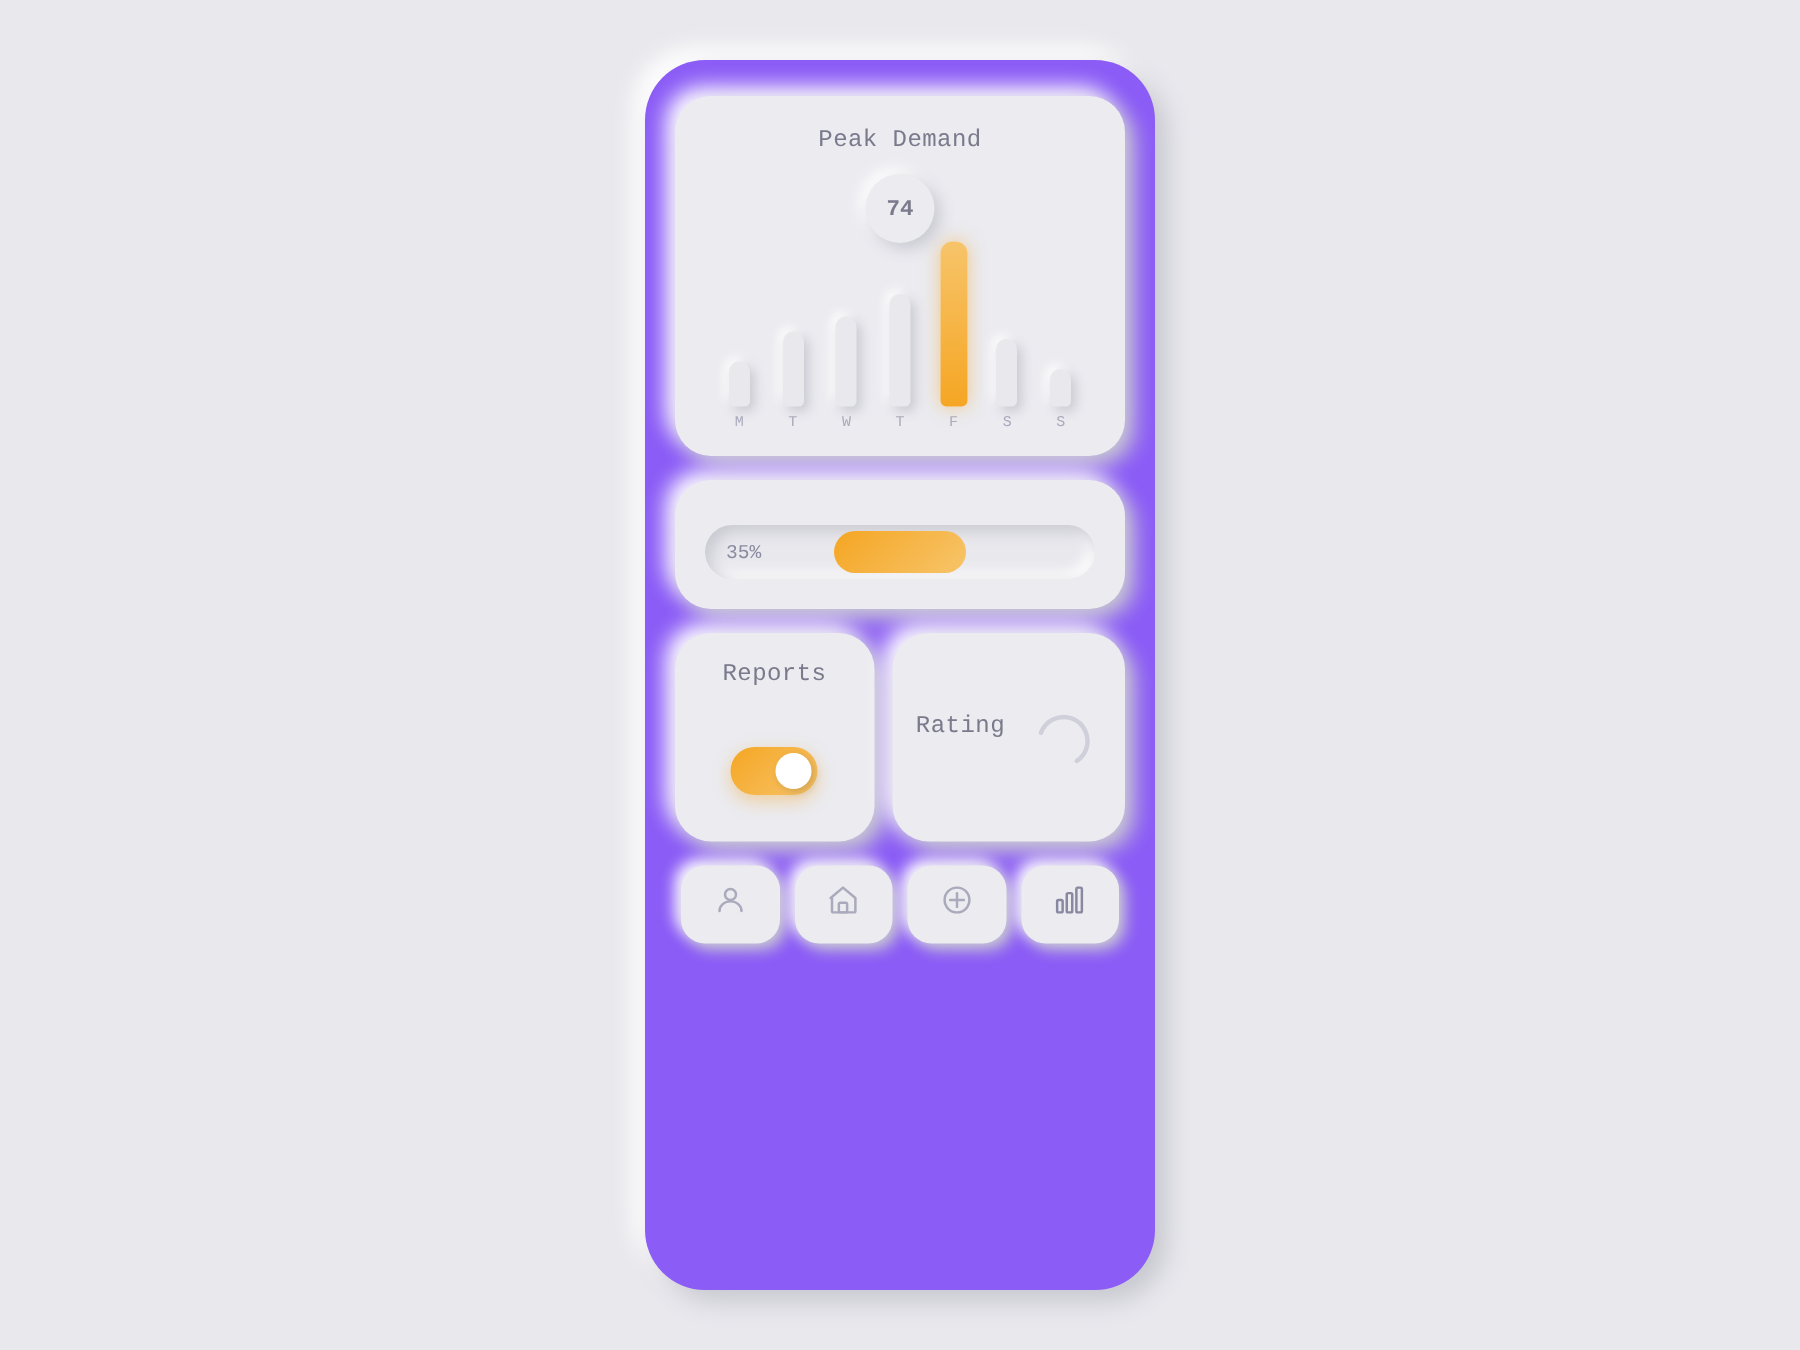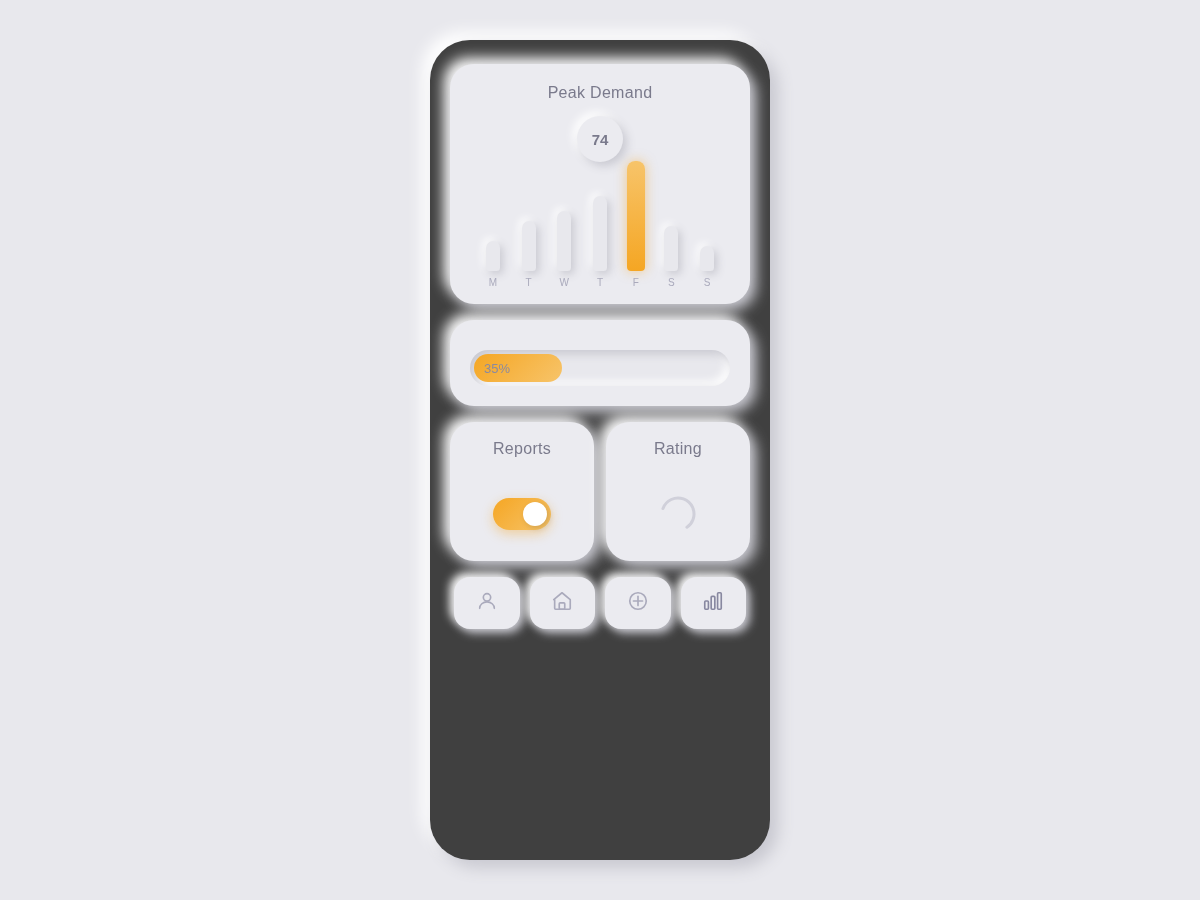--- a/index.html
+++ b/index.html
@@ -9,23 +9,24 @@
       height: 900px;
       background: #e8e8ed;
       display: flex;
       align-items: center;
       justify-content: center;
       font-family: -apple-system, BlinkMacSystemFont, 'Segoe UI', sans-serif;
     }
 
     
     .neumorphic-outer {
-      background: #404040;
+      background: #8b5cf6;
       box-shadow: 8px 8px 16px #c8c8d0, -8px -8px 16px #ffffff;
       border-radius: 40px;
+      font-family: Liberation Mono, monospace;
     }
 
     .neumorphic-card {
       background: #ebebf0;
       box-shadow: 6px 6px 14px #c9c9d1, -6px -6px 14px #ffffff;
       border-radius: 24px;
     }
 
     .neumorphic-inset {
       background: #e8e8ed;
@@ -131,20 +132,21 @@
     }
 
     .progress-track {
       height: 36px;
       border-radius: 50px;
       display: flex;
       align-items: center;
       padding: 4px;
       position: relative;
       overflow: hidden;
+      justify-content: center;
     }
 
     .progress-fill {
       height: 100%;
       border-radius: 50px;
       background: linear-gradient(135deg, #f5a623, #f7c46a);
       display: flex;
       align-items: center;
       padding-left: 12px;
     }
@@ -169,21 +171,21 @@
       display: flex;
       flex-direction: column;
       align-items: center;
       gap: 26px;
     }
 
     .rating-card {
       flex: 1;
       padding: 18px 16px 20px;
       display: flex;
-      flex-direction: column;
+      flex-direction: row;
       align-items: center;
       gap: 14px;
     }
 
     
     .toggle-wrap {
       width: 58px;
       height: 32px;
       border-radius: 50px;
       background: linear-gradient(135deg, #f5a623, #f7c46a);

